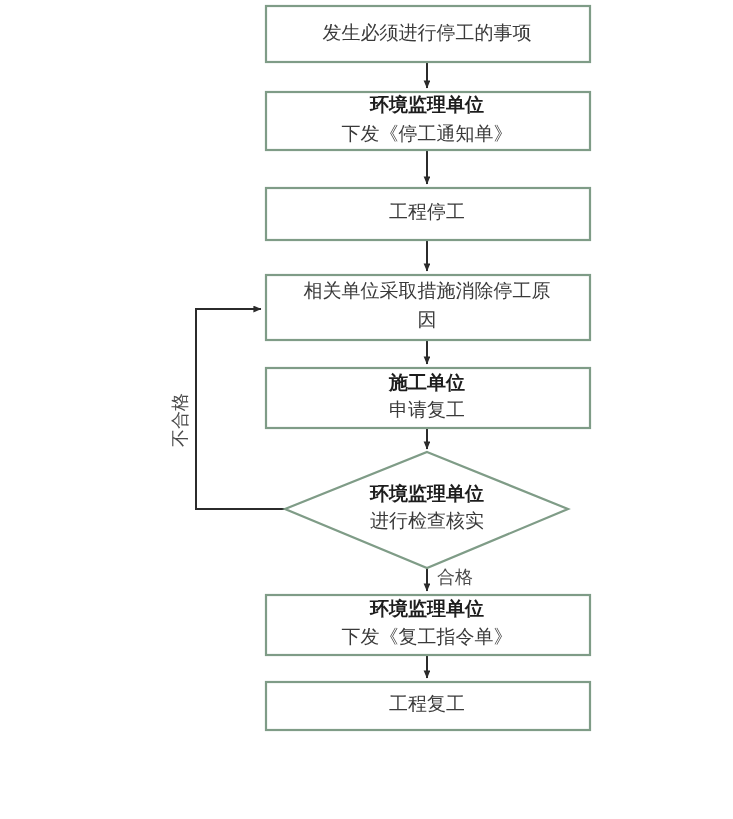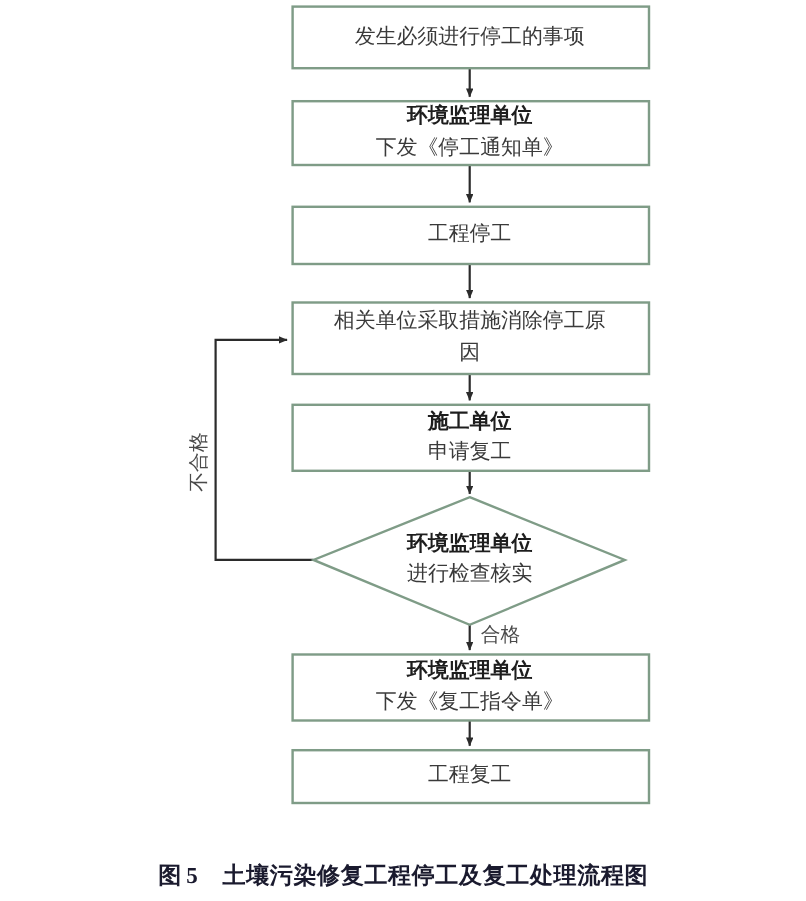--- a/index.html
+++ b/index.html
@@ -115,17 +115,14 @@
 
       <text class="node-text" x="427" y="706">工程复工</text>
     </g>
 
     <g>
       <text class="edge-label" x="437" y="583" text-anchor="start">合格</text>
       <text class="edge-label" x="186" y="447" text-anchor="start" transform="rotate(-90 186 447)">不合格</text>
     </g>
   </svg>
 
-  <div class="caption">
-    <span class="cap-num">图</span><span class="cap-num">5</span><span class="cap-gap"></span><span>土壤污染修复工程停工及复工处理流程图</span>
-  </div>
 
 </div>
 
 </body></html>

